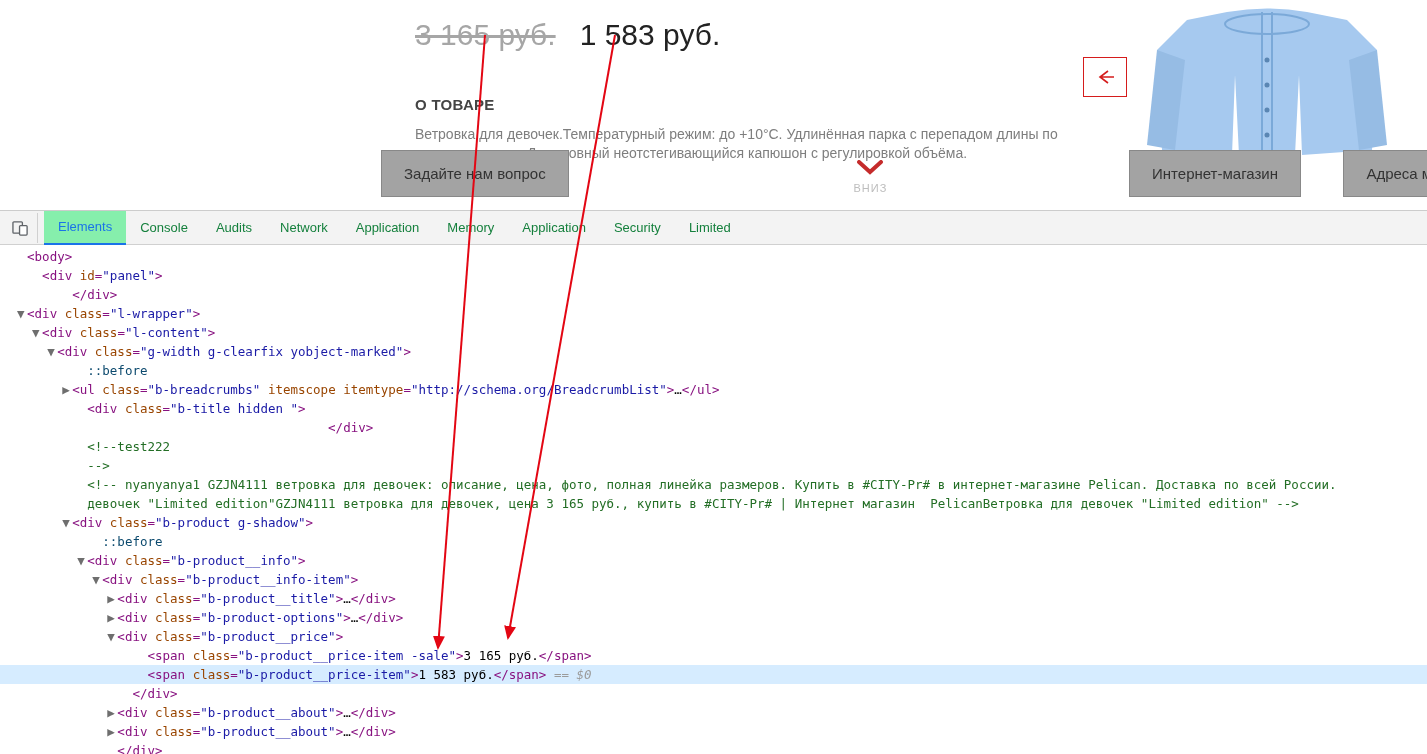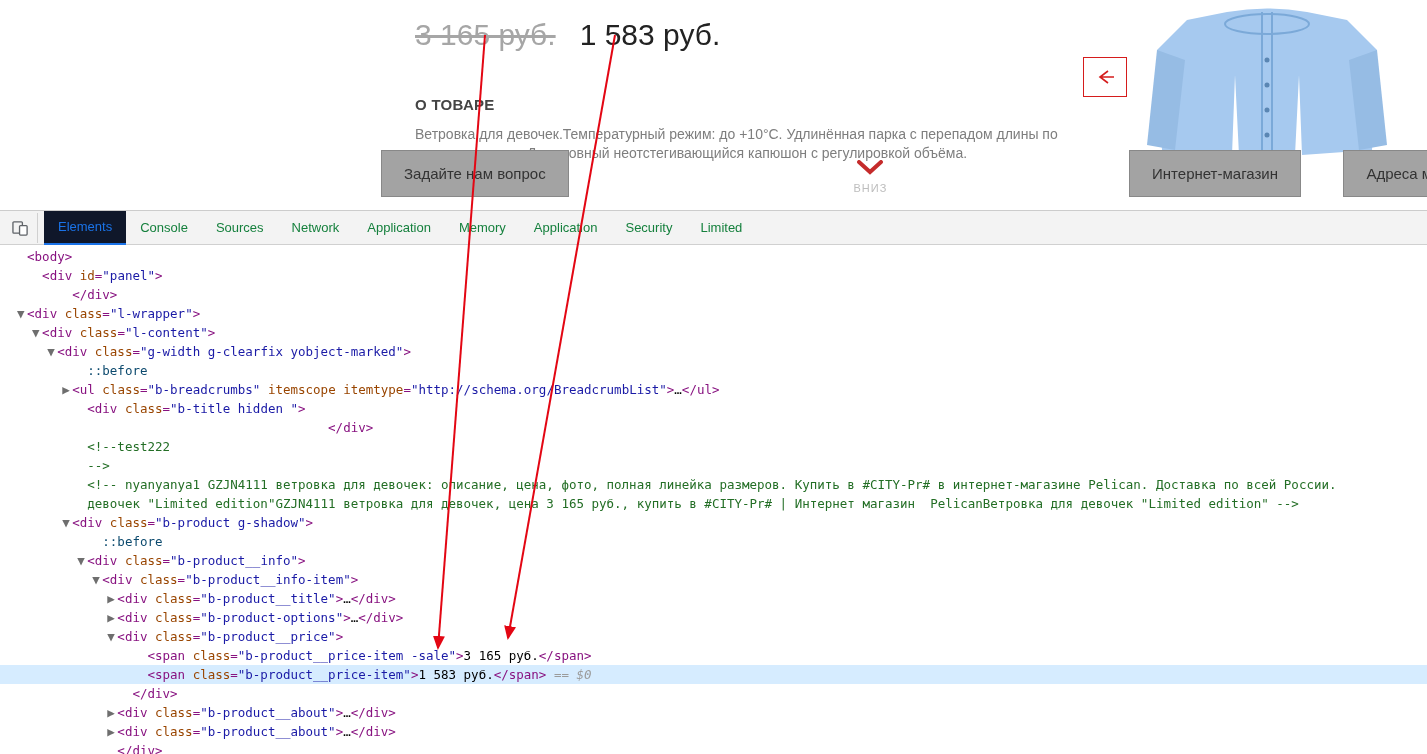--- a/index.html
+++ b/index.html
@@ -26,21 +26,21 @@
 .btn { position: absolute; border: 1px solid #888; background: #a3a3a3; padding: 14px 22px; font-size: 15px; color: #333; cursor: pointer; margin-left: 25px; }
 .btn-ask { left: 356px; }
 .btn-shop { right: 126px; }
 .btn-addr { right: -50px; }
 
 .devtools { border-top: 1px solid #ccc; background: #fff; height: 544px; display: flex; flex-direction: column; }
 .dt-header { display: flex; align-items: center; height: 34px; border-bottom: 1px solid #d0d0d0; background: #f3f3f3; padding-left: 4px; }
 .dt-device { width: 34px; height: 30px; display: flex; align-items: center; justify-content: center; border-right: 1px solid #d0d0d0; margin-right: 6px; }
 .dt-device svg { width: 17px; height: 17px; }
 .dt-tab { padding: 0 14px; height: 34px; display: flex; align-items: center; font-size: 13px; color: #15803d; cursor: pointer; }
-.dt-tab.active { color: #1a73e8; border-bottom: 2px solid #1a73e8; background: #0f172a; }
+.dt-tab.active { color: #1a73e8; border-bottom: 2px solid #1a73e8; background: #86efac; }
 
 .dt-body { flex: 1; overflow: auto; font-family: Menlo, Consolas, monospace; font-size: 12.5px; line-height: 19px; position: relative; padding-top: 2px; }
 .row { white-space: pre; padding-left: 2px; }
 .row.hl { background: #d6ecff; }
 .arrow { color: #6e6e6e; display: inline-block; width: 10px; }
 .tag { color: #881280; }
 .attr { color: #994500; }
 .val { color: #1a1aa6; }
 .txt { color: #000; }
 .comment { color: #236e25; }
@@ -101,21 +101,21 @@
   <div class="dt-header">
     <div class="dt-device">
       <svg viewBox="0 0 18 18">
           <rect x="1" y="3" width="10" height="12" rx="1" fill="none" stroke="#5f6368" stroke-width="1.4"></rect>
           <rect x="8" y="7" width="8" height="10" rx="1" fill="#fff" stroke="#5f6368" stroke-width="1.4"></rect>
         </svg>
     </div>
     <div id="dt-tabs" style="display: flex;">
         <div class="dt-tab active">Elements</div>
         <div class="dt-tab">Console</div>
-        <div class="dt-tab">Sources</div>
+        <div class="dt-tab">Audits</div>
         <div class="dt-tab">Network</div>
         <div class="dt-tab">Application</div>
         <div class="dt-tab">Memory</div>
         <div class="dt-tab">Application</div>
         <div class="dt-tab">Security</div>
         <div class="dt-tab">Limited</div>
       </div>
   </div>
   <div class="dt-body" id="dt-body">
       <div class="row">  <span class="arrow"> </span><span class="tag">&lt;body&gt;</span></div>

